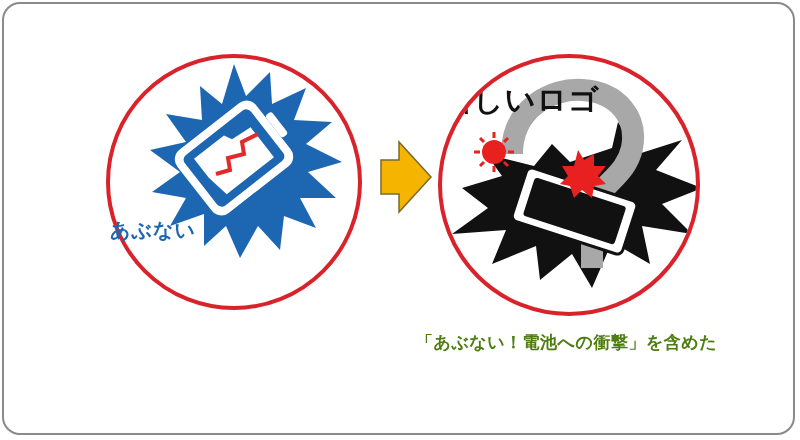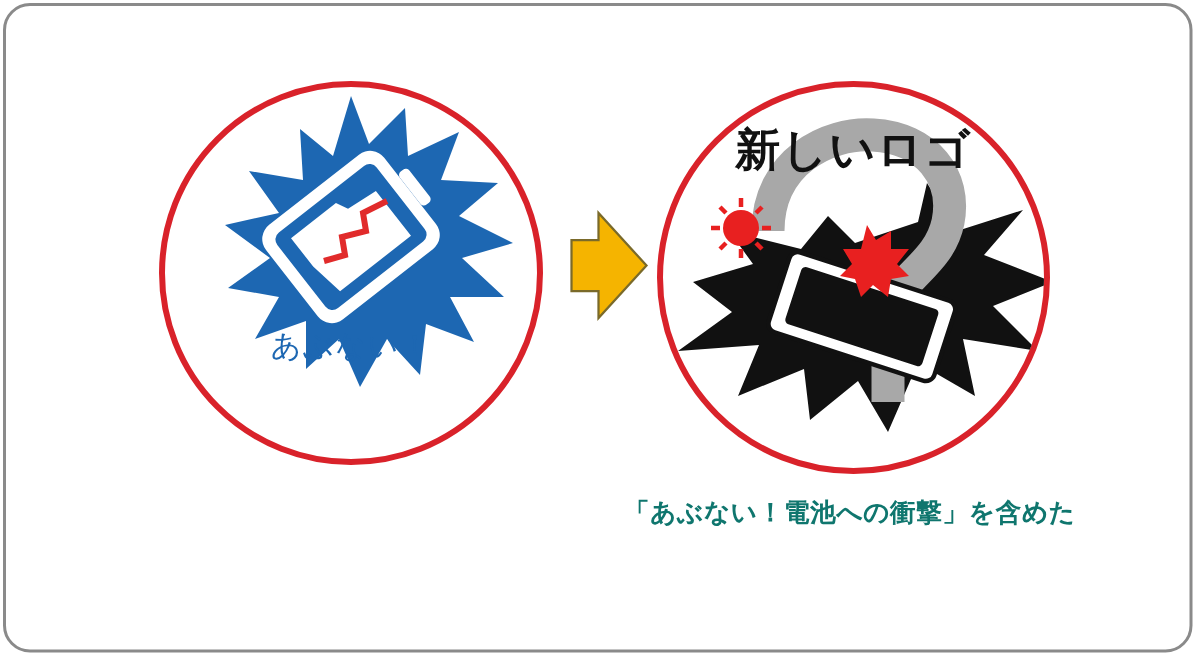--- a/index.html
+++ b/index.html
@@ -2,24 +2,24 @@
 <html><head>
 <meta charset="utf-8">
 <style>
   html, body { margin:0; padding:0; background:#ffffff; }
   body { width:800px; height:440px; position:relative; overflow:hidden; font-family:"DejaVu Sans", sans-serif; }
   .frame { position:absolute; left:2px; top:2px; width:793px; height:433px; border:2px solid #8a8a8a; border-radius:18px; box-sizing:border-box; background:#fff; }
   .circle { position:absolute; border:4px solid #d9222a; border-radius:50%; box-sizing:border-box; background:#fff; }
   .c1 { left:106px; top:54px; width:256px; height:256px; }
   .c2 { left:438px; top:54px; width:262px; height:262px; overflow:hidden; }
   .art { position:absolute; left:0; top:0; }
-  .old-text { position:absolute; left:0; width:100%; text-align:center; color:#1d67b2; font-weight:normal; font-size:20px; line-height:24px; letter-spacing:1px; }
-  .new-title { position:absolute; left:0; width:100%; top:22px; text-align:center; font-weight:bold; font-size:30px; color:#111; letter-spacing:1px; z-index:3; }
+  .old-text { position:absolute; left:0; width:100%; text-align:left; color:#1d67b2; font-weight:bold; font-size:20px; line-height:24px; letter-spacing:1px; }
+  .new-title { position:absolute; left:0; width:100%; top:22px; font-weight:bold; font-size:30px; color:#111; letter-spacing:1px; z-index:3; }
   .arrow { position:absolute; left:377px; top:140px; }
-  .caption { position:absolute; left:416px; top:330px; color:#0f766e; font-weight:bold; font-size:17px; line-height:24px; letter-spacing:0.5px; }
+  .caption { position:absolute; left:416px; top:330px; color:#4d7c0f; font-weight:bold; font-size:17px; line-height:24px; letter-spacing:0.5px; }
   .caption div { white-space:nowrap; }
 </style>
 </head>
 <body>
 
 <div class="frame"></div>
 
 <div class="circle c1">
   <svg class="art" width="248" height="248" viewBox="0 0 248 248">
     <polygon fill="#1d67b2" points="124,6 136,38 160,14 162,46 196,30 184,62 222,64 196,86 232,104 198,114 226,140 190,140 206,170 174,158 170,192 148,168 130,200 116,168 94,188 94,156 60,168 76,140 42,134 70,114 40,92 76,84 56,56 92,62 90,28 112,46"></polygon>

